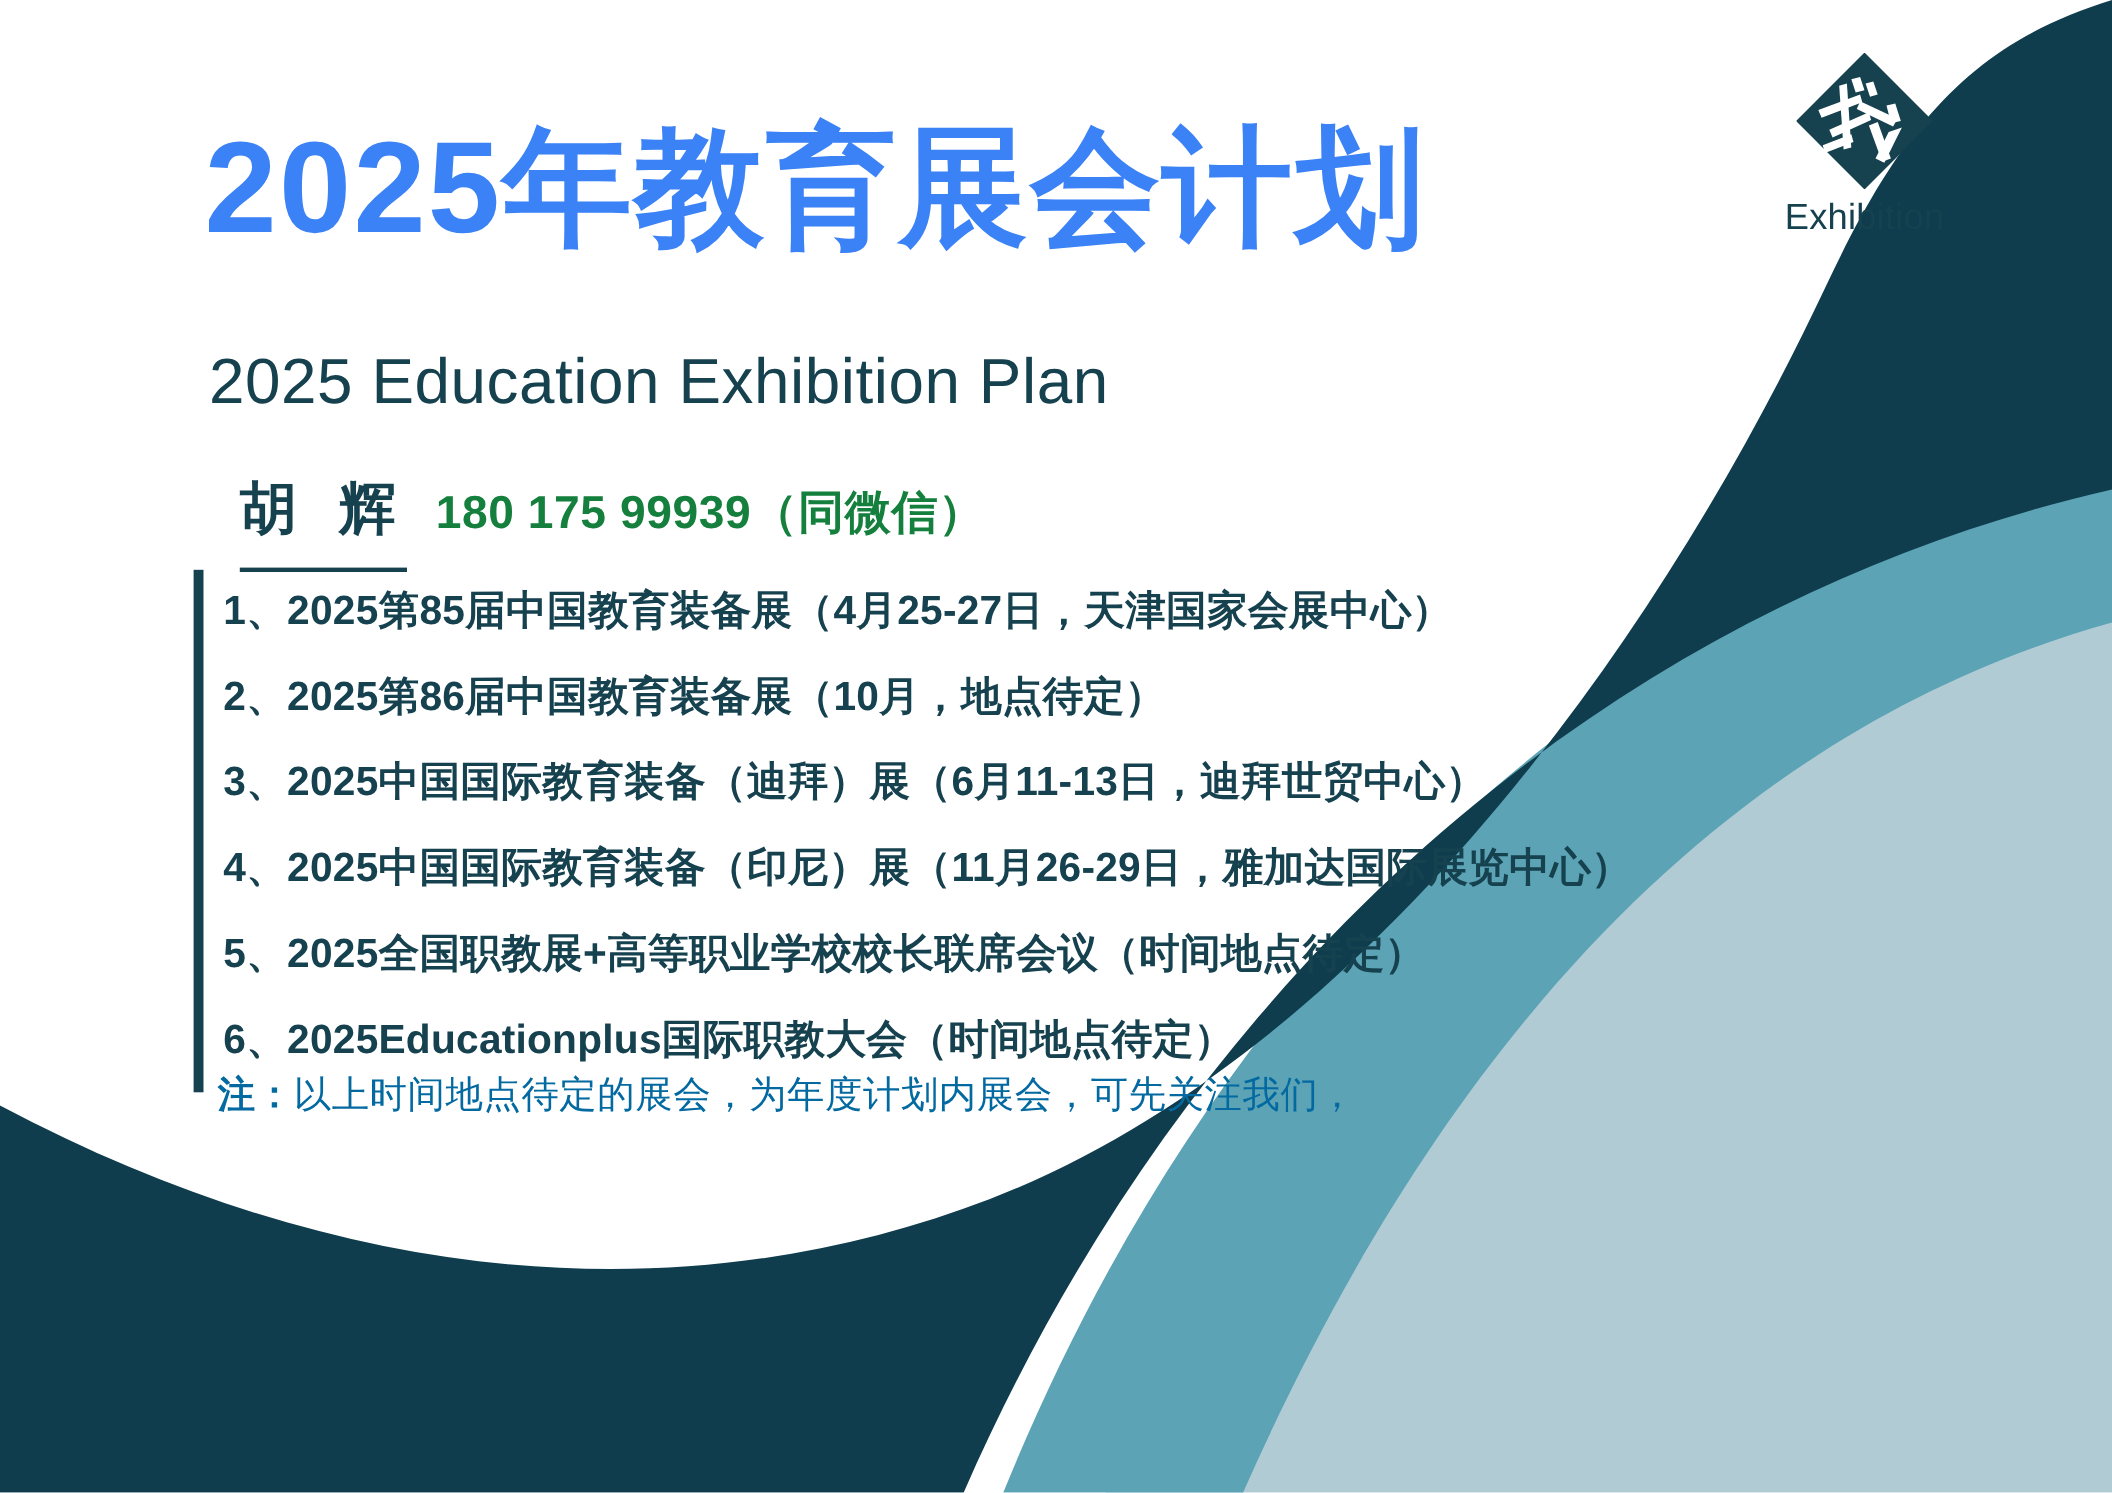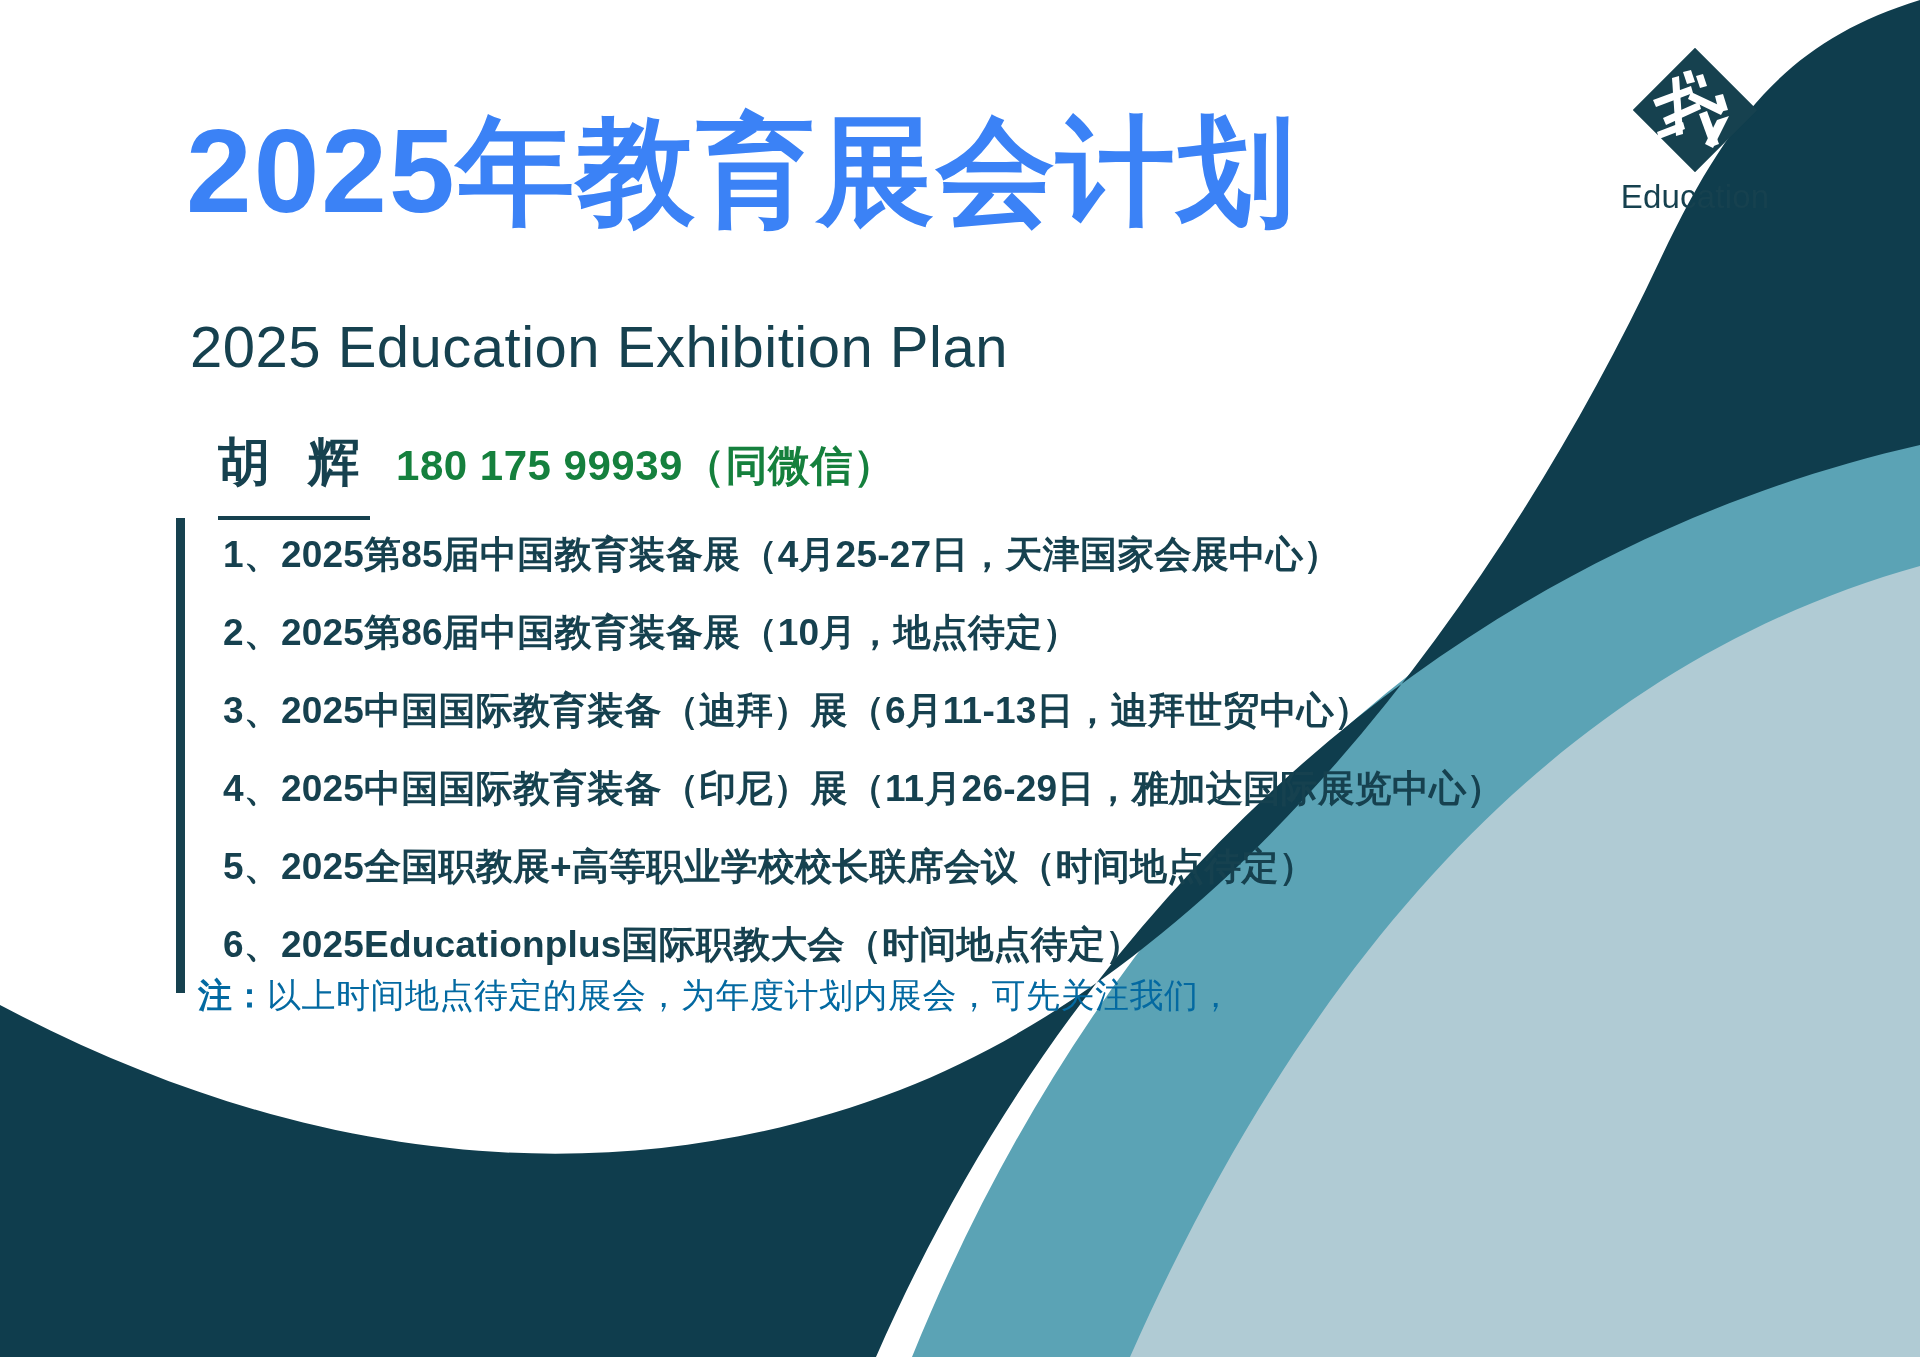--- a/index.html
+++ b/index.html
@@ -98,21 +98,21 @@
     color: #15803d;
   }
 
   
   #list-wrap {
     position: absolute;
     left: 176px;
     top: 518px;
     width: 1400px;
     border-left: 9px solid #16414f;
-    padding-left: 38px;
+    padding-left: 18px;
     box-sizing: border-box;
   }
   .list-item {
     font-size: 37px;
     line-height: 1.0;
     color: #16414f;
     white-space: nowrap;
     margin-bottom: 41px;
     font-weight: 600;
     letter-spacing: 0.2px;
@@ -167,21 +167,21 @@
           <path d="M50 24 L58 22 L62 34 L54 36 Z"></path>
           <path d="M63 28 L70 26 L74 38 L67 40 Z"></path>
           <path d="M58 44 L92 60 L88 67 L55 51 Z"></path>
           <path d="M82 48 L90 46 L95 62 L86 64 Z"></path>
           <path d="M66 66 L74 63 L86 96 L78 99 Z"></path>
           <path d="M84 72 L96 68 L80 100 L72 96 Z"></path>
           <path d="M24 84 L50 74 L52 81 L26 91 Z"></path>
         </g>
       </svg>
     </div>
-    <div id="logo-label">Education</div>
+    <div id="logo-label">Exhibition</div>
   </div>
 
   <div id="title-cn">2025年教育展会计划</div>
   <div id="title-en">2025 Education Exhibition Plan</div>
 
   <div id="contact-row">
     <span id="contact-name">胡 辉</span>
     <span id="contact-phone">180 175 99939（同微信）</span>
   </div>
 

